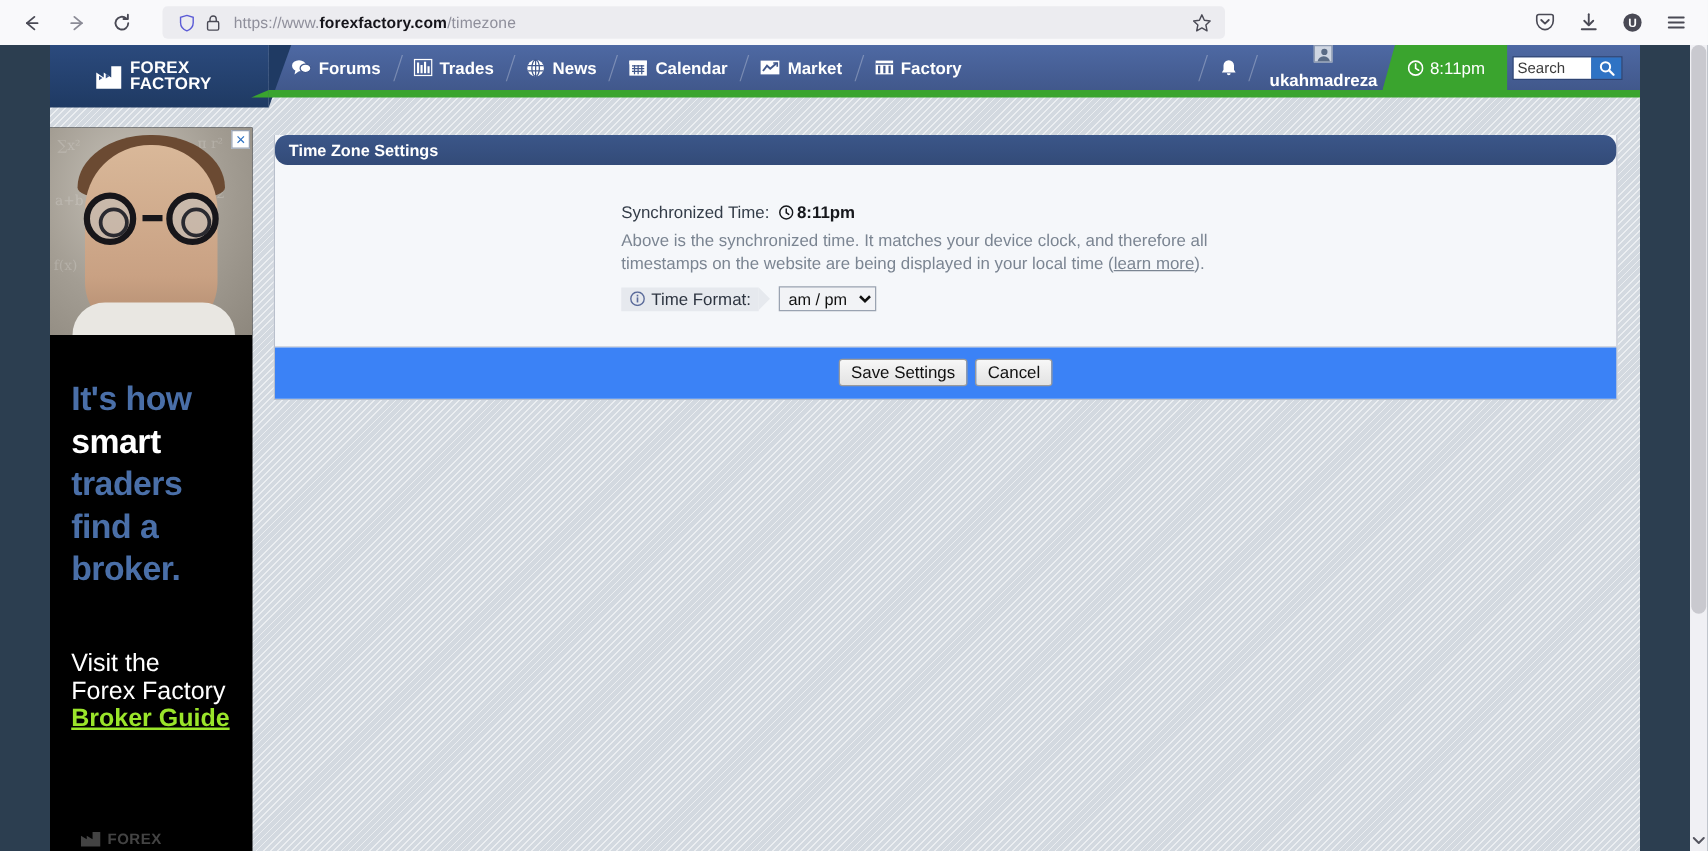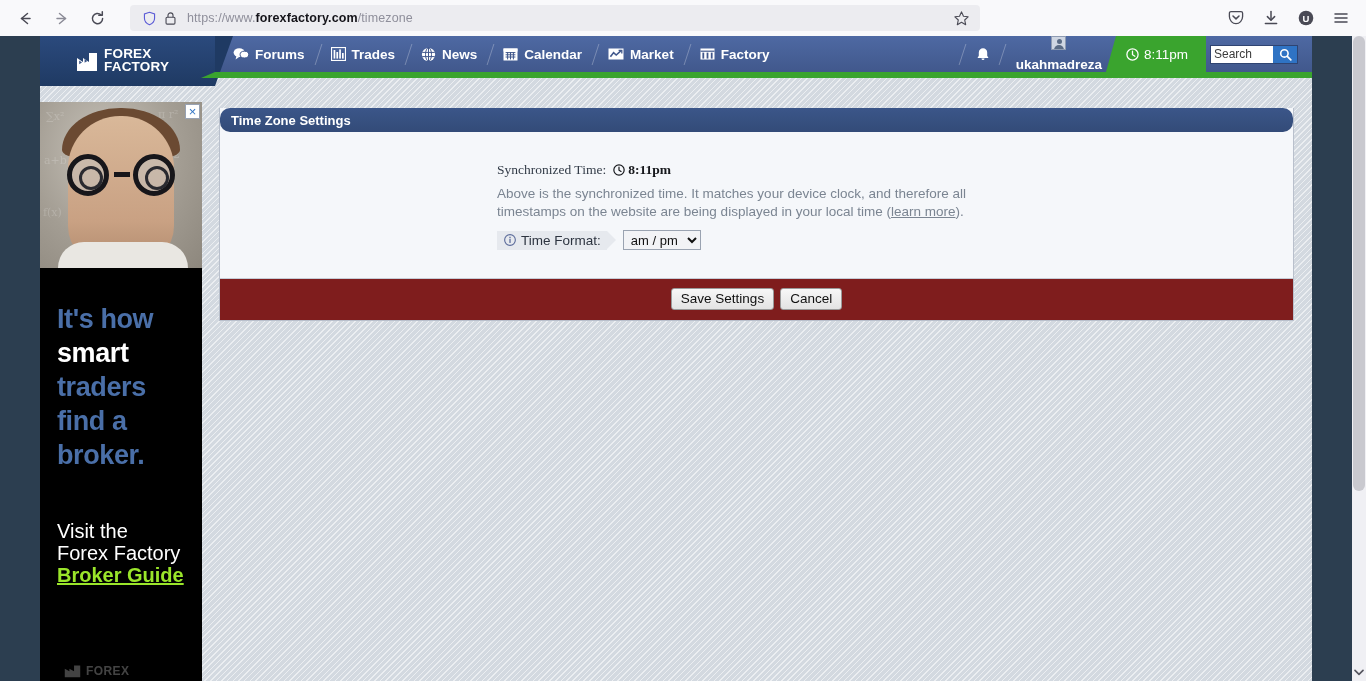--- a/index.html
+++ b/index.html
@@ -308,21 +308,21 @@
     border-radius: 10px;
   }
   #panel-body {
     background: #f5f7fa;
     padding: 30px 0 28px 0;
     border-bottom: 1px solid #c6ccd6;
   }
   #sync-row {
     margin-left: 277px;
     display: flex; align-items: center; gap: 7px;
-    font-size: 13.5px; color: #1b1b1b; font-family: Liberation Serif, serif;
+    font-size: 13.5px; color: #1b1b1b;
   }
   #sync-label { color: #333c48; }
   #sync-time {
     display: flex; align-items: center; gap: 3px;
     font-weight: bold; color: #16181c; font-size: 13.5px;
   }
   #sync-desc {
     margin-left: 277px; margin-top: 7px;
     width: 500px;
     font-size: 13.5px; line-height: 17.5px; color: #7b8592;
@@ -353,21 +353,21 @@
     font-size: 13px; color: #111;
     background: #f2f3f6;
     border: 1px solid #9aa3b1;
     height: 20px;
     padding: 0 2px 0 3px;
   }
   #tz-select { width: 293px; }
   #tf-select { width: 78px; }
 
   #panel-footer {
-    background: #7f1d1d;
+    background: #3b82f6;
     padding: 9px 0 10px 0;
     display: flex; justify-content: center; gap: 6px;
   }
   .btn {
     font-family: "Liberation Sans", sans-serif;
     font-size: 13.5px; color: #101010;
     background: linear-gradient(180deg, #f7f7f7 0%, #e3e3e3 100%);
     border: 1px solid #9a9a9a;
     border-radius: 3px;
     padding: 2px 9px 3px 9px;

